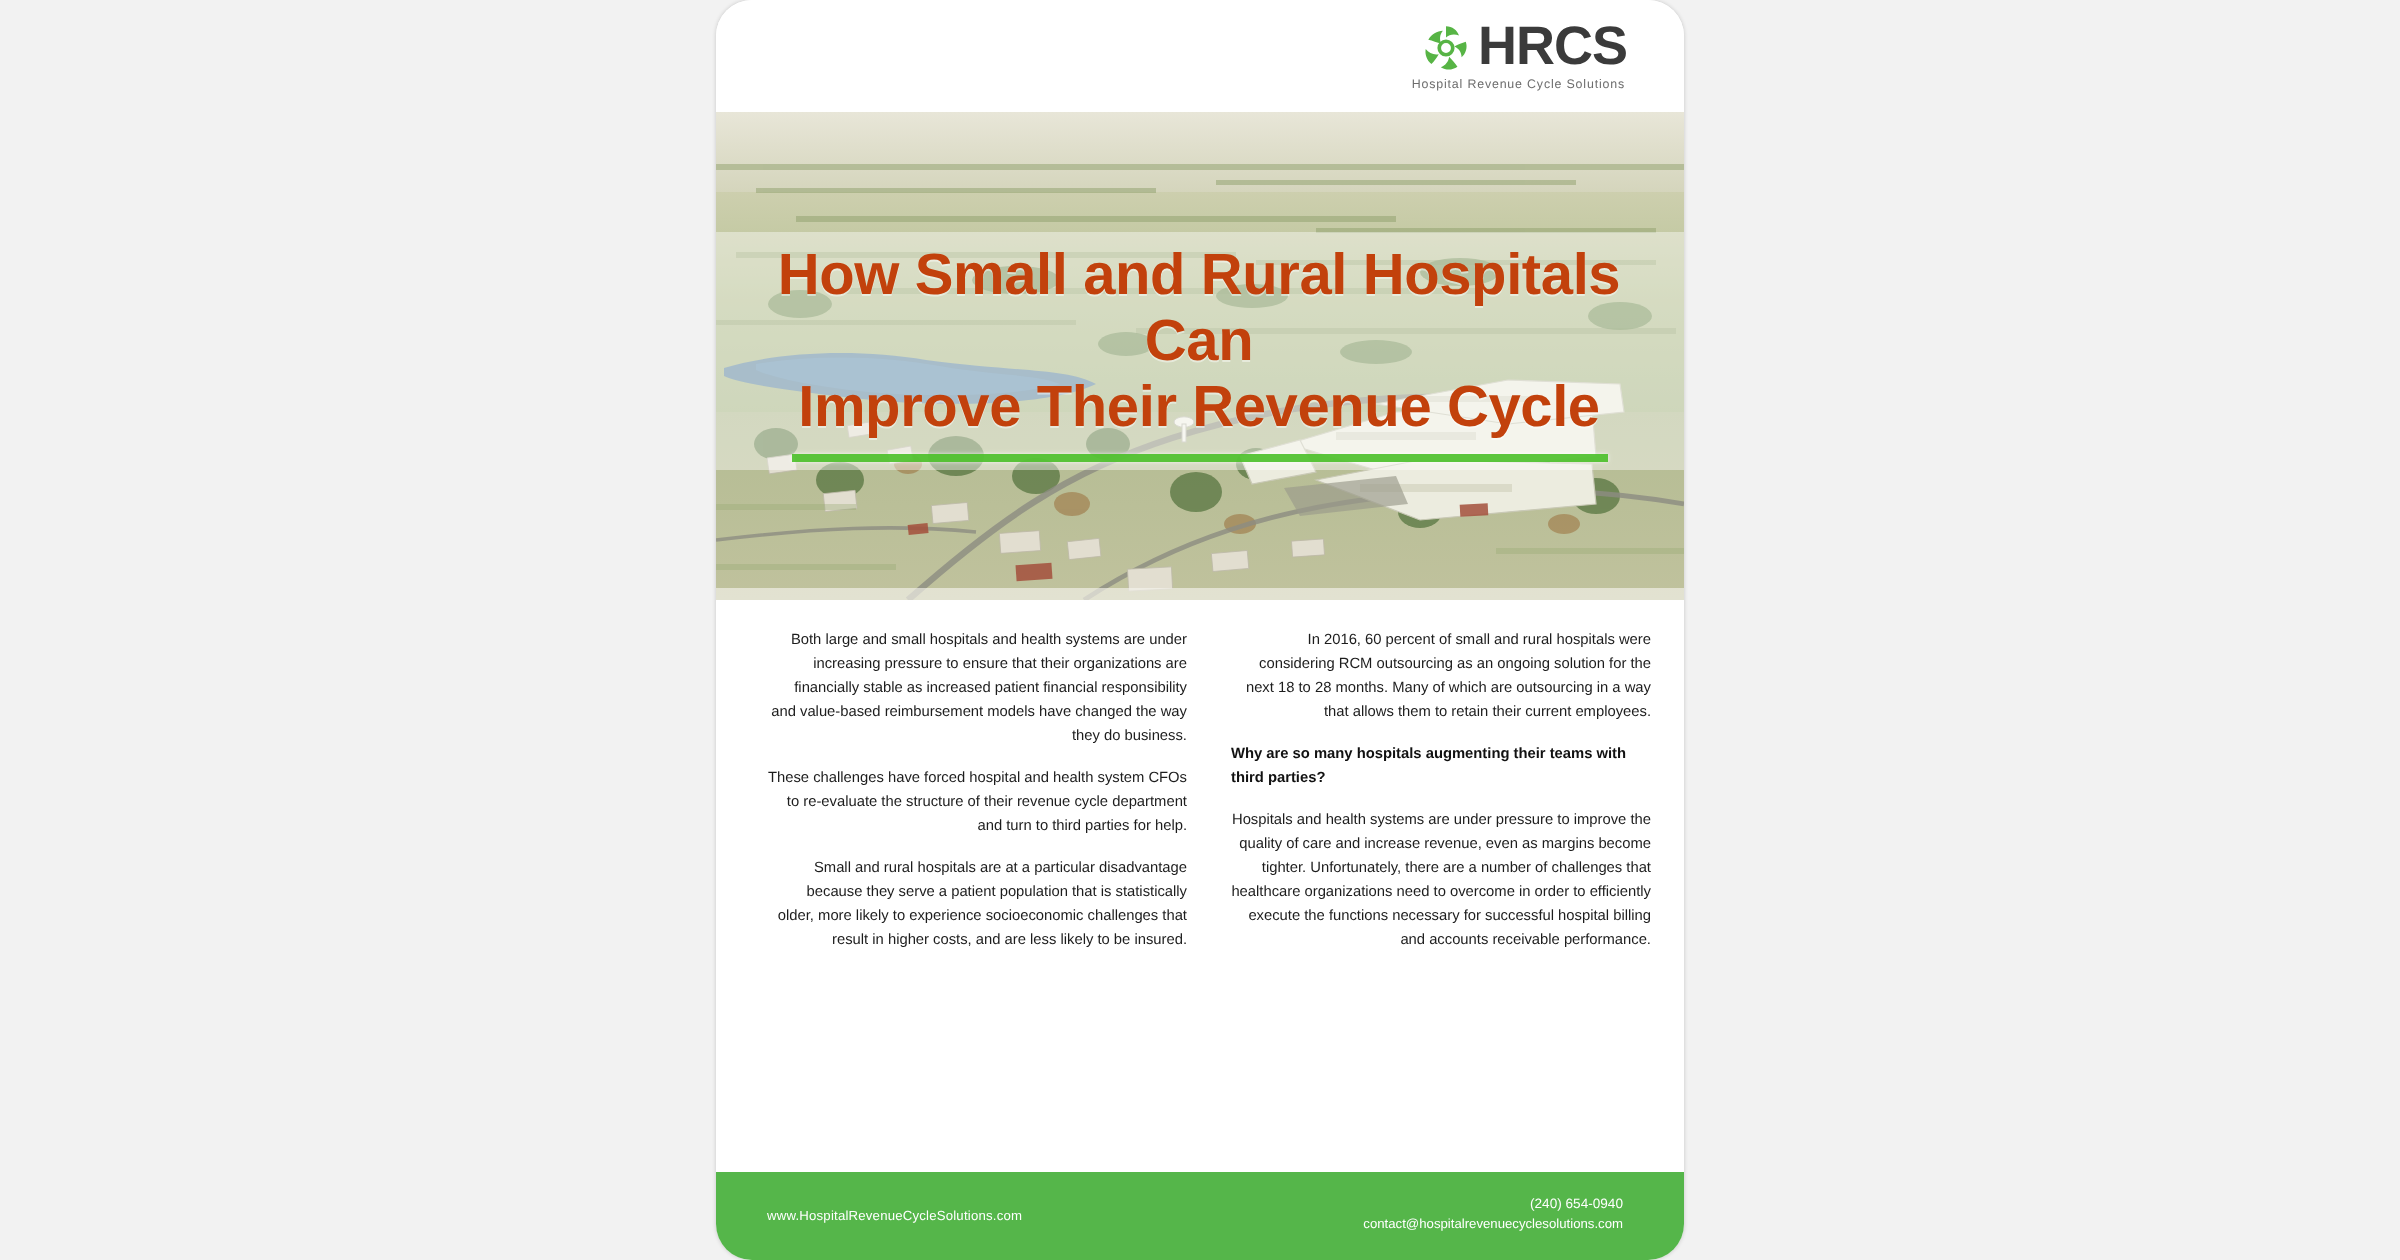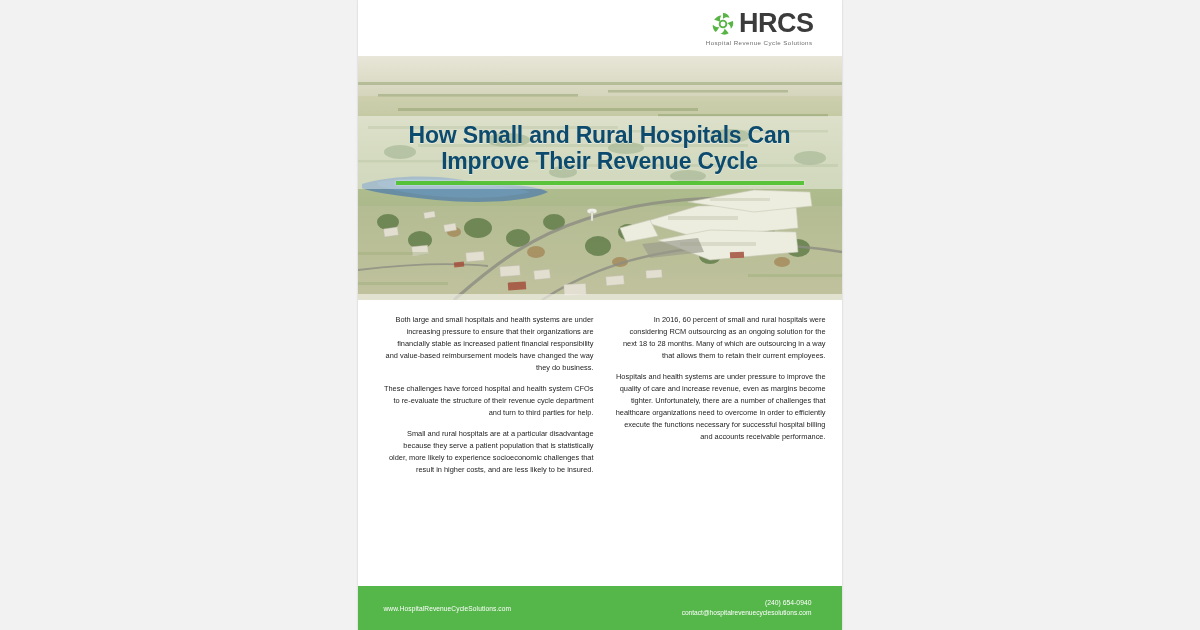--- a/index.html
+++ b/index.html
@@ -10,21 +10,21 @@
     display:flex; align-items:flex-start; justify-content:center;
   }
 
   .page {
     position:relative;
     width:484px; height:630px;
     margin-left:-1px;
     background:#ffffff;
     box-shadow:0 0 2px rgba(0,0,0,.18);
     overflow:hidden;
-    display:flex; flex-direction:column;
+    display:flex; flex-direction:column;border-radius:18px;
   }
 
   
   .header {
     height:56px; flex:0 0 56px;
     background:#ffffff;
     display:flex; align-items:center; justify-content:flex-end;
     padding:0 28px 0 0;
   }
   .logo { display:flex; flex-direction:column; align-items:flex-end; }
@@ -43,21 +43,21 @@
   .hero { position:relative; height:244px; flex:0 0 244px; overflow:hidden; }
   .hero-photo { position:absolute; inset:0; }
   .hero-photo svg { display:block; width:100%; height:100%; }
   .hero-band {
     position:absolute; left:0; right:0; top:60px;
     background:rgba(255,255,255,.42);
     padding:6px 14px 4px;
     text-align:center;
   }
   .hero-title {
-    font-size:23px; font-weight:bold; color:#0c4a6e;
+    font-size:29px; font-weight:bold; color:#c2410c;
     line-height:1.13; letter-spacing:-.2px;
     text-shadow:0 1px 0 rgba(255,255,255,.45);
   }
   .hero-rule {
     height:4px; margin:7px 24px 0;
     background:#4fc22e;
     box-shadow:0 0 2px rgba(255,255,255,.8);
     opacity:.92;
   }
 
@@ -248,20 +248,21 @@
   </div>
 
   <div class="content">
     <div class="col">
       <p class="lead">Both large and small hospitals and health systems are under increasing pressure to ensure that their organizations are financially stable as increased patient financial responsibility and value-based reimbursement models have changed the way they do business.</p>
       <p>These challenges have forced hospital and health system CFOs to re-evaluate the structure of their revenue cycle department and  turn to third parties for help.</p>
       <p>Small and rural hospitals are at a particular disadvantage because they serve a patient population that is statistically older, more likely to experience socioeconomic challenges that result in higher costs, and are less likely to be insured.</p>
     </div>
     <div class="col">
       <p>In 2016, 60 percent of small and rural hospitals were considering RCM outsourcing as an ongoing solution for the next 18 to 28 months. Many of which are outsourcing in a way that allows them to retain their current employees.</p>
+      <h3>Why are so many hospitals augmenting their teams with third parties?</h3>
       <p>Hospitals and health systems are under pressure to improve the quality of care and increase revenue, even as margins become tighter. Unfortunately, there are a number of challenges that healthcare organizations need to overcome in order to efficiently execute the functions necessary for successful hospital billing and accounts receivable performance.</p>
     </div>
   </div>
 
   <div class="footer">
     <div class="footer-left">www.HospitalRevenueCycleSolutions.com</div>
     <div class="footer-right">
       <div class="footer-phone">(240) 654-0940</div>
       <div class="footer-mail">contact@hospitalrevenuecyclesolutions.com</div>
     </div>

